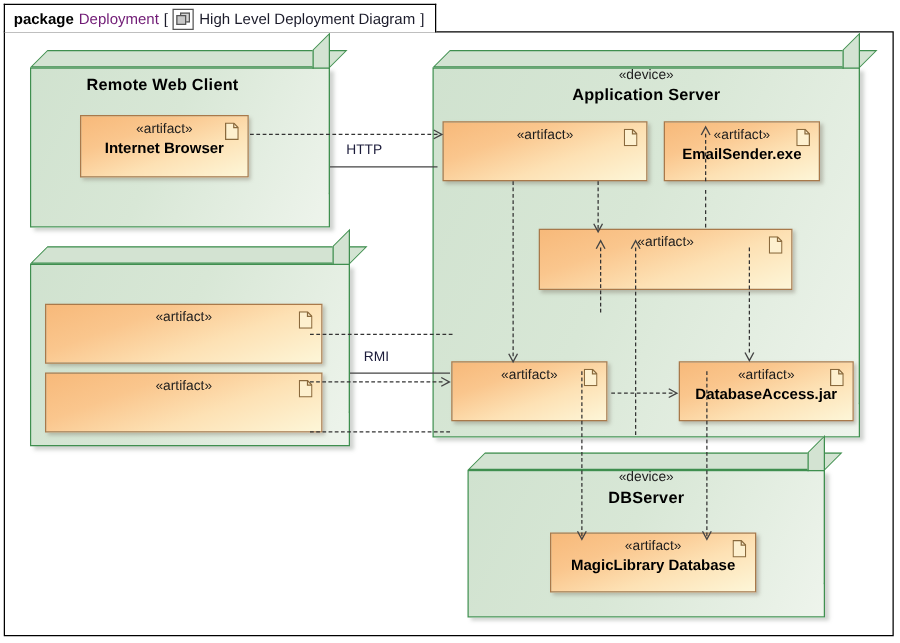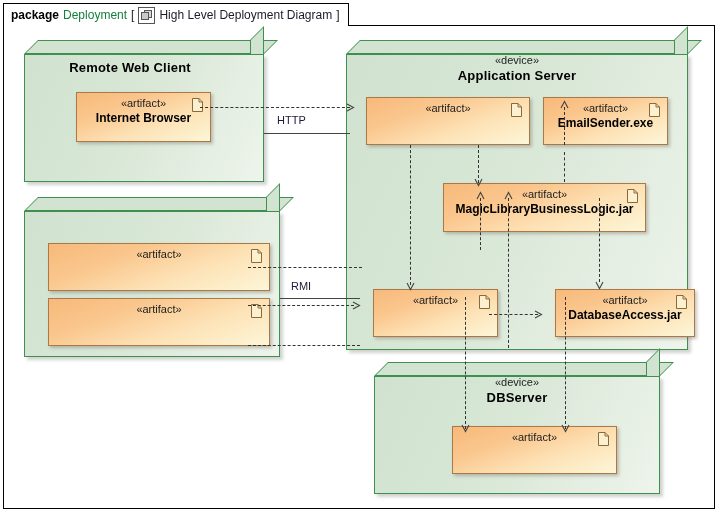--- a/index.html
+++ b/index.html
@@ -44,21 +44,21 @@
     white-space: nowrap;
     z-index: 5;
   }
   #pkg-tab .kw {
     font-size: 12px;
     font-weight: bold;
     color: #000;
   }
   #pkg-tab .nm {
     font-size: 12px;
-    color: #15803d;
+    color: #701a75;
   }
   #pkg-tab .brk {
     font-size: 12px;
     color: #1b1b2a;
   }
   #pkg-tab .diagname {
     font-size: 12px;
     color: #1b1b2a;
   }
   .pkg-icon {
@@ -117,21 +117,20 @@
   }
 
   
   .artifact {
     position: absolute;
     box-sizing: border-box;
     border: 1px solid #a9794a;
     background: linear-gradient(160deg, #f7b97a 0%, #fac68d 30%, #fde1b4 62%, #fdf6d8 100%);
     box-shadow: 2px 2px 3px rgba(120,110,95,0.40);
     overflow: hidden;
-    margin-left: 12px;
   }
   .artifact .a-stereo {
     position: absolute;
     left: 0; right: 0;
     top: 4px;
     text-align: center;
     font-size: 11px;
     color: #1c1c1c;
     line-height: 13px;
   }
@@ -266,21 +265,20 @@
       <span class="a-stereo">«artifact»</span>
       <span class="a-name">EmailSender.exe</span>
       <svg class="doc-icon" viewBox="0 0 11 14">
         <path d="M0.5 0.5 H7 L10.5 4 V13.5 H0.5 Z" fill="#fdf0cf" stroke="#8a6a3d" stroke-width="1"></path>
         <path d="M7 0.5 V4 H10.5" fill="none" stroke="#8a6a3d" stroke-width="1"></path>
       </svg>
     </div>
 
     <div class="artifact" style="left:85px; top:143px; width:203px; height:49px;">
       <span class="a-stereo">«artifact»</span>
-      <span class="a-name">MagicLibraryBusinessLogic.jar</span>
       <svg class="doc-icon" viewBox="0 0 11 14">
         <path d="M0.5 0.5 H7 L10.5 4 V13.5 H0.5 Z" fill="#fdf0cf" stroke="#8a6a3d" stroke-width="1"></path>
         <path d="M7 0.5 V4 H10.5" fill="none" stroke="#8a6a3d" stroke-width="1"></path>
       </svg>
     </div>
 
     <div class="artifact" style="left:15px; top:249px; width:125px; height:48px;">
       <span class="a-stereo">«artifact»</span>
       <svg class="doc-icon" viewBox="0 0 11 14">
         <path d="M0.5 0.5 H7 L10.5 4 V13.5 H0.5 Z" fill="#fdf0cf" stroke="#8a6a3d" stroke-width="1"></path>
@@ -302,20 +300,21 @@
     <div class="top3d" style="left:0px; top:0px; width:286px; height:14px; transform:skewX(-45deg); transform-origin: bottom left;"></div>
     <div class="side3d" style="left:272px; top:0px; width:14px; height:118px; transform:skewY(-45deg); transform-origin: top left;"></div>
     <div class="face" style="top:14px; width:286px; height:118px;"></div>
     <div class="hdr" style="top:14px; width:286px;">
       <div class="stereo">«device»</div>
       <div class="title">DBServer</div>
     </div>
 
     <div class="artifact" style="left:66px; top:64px; width:165px; height:48px;">
       <span class="a-stereo">«artifact»</span>
+      <span class="a-name">MagicLibrary Database</span>
       <svg class="doc-icon" viewBox="0 0 11 14">
         <path d="M0.5 0.5 H7 L10.5 4 V13.5 H0.5 Z" fill="#fdf0cf" stroke="#8a6a3d" stroke-width="1"></path>
         <path d="M7 0.5 V4 H10.5" fill="none" stroke="#8a6a3d" stroke-width="1"></path>
       </svg>
     </div>
   </div>
 
   <div class="hline dash" style="left:200px; top:107px; width:150px;"></div>
   <svg class="arrow" style="left:346px; top:103px;" viewBox="0 0 9 9">
     <path d="M1 1 L7.5 4.5 L1 8" fill="none" stroke="#444" stroke-width="1.1"></path>

